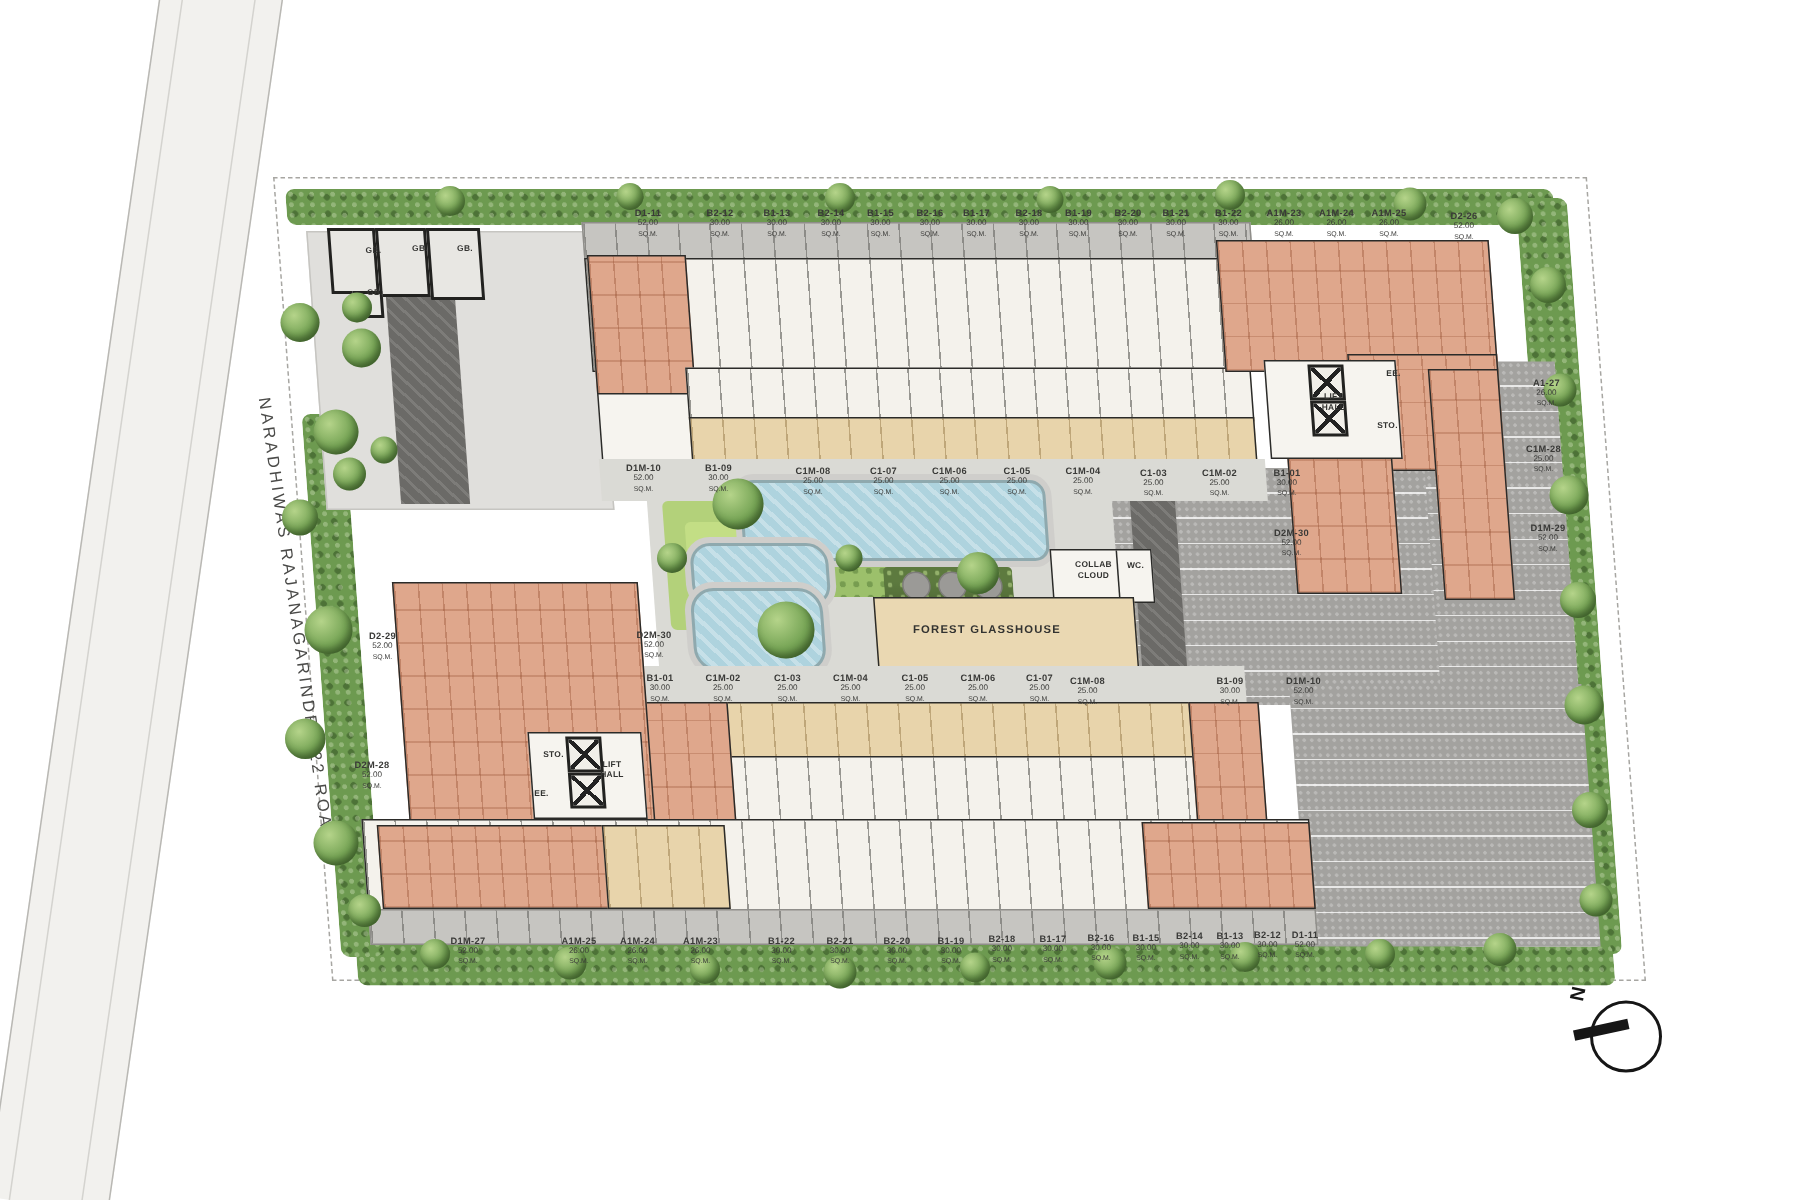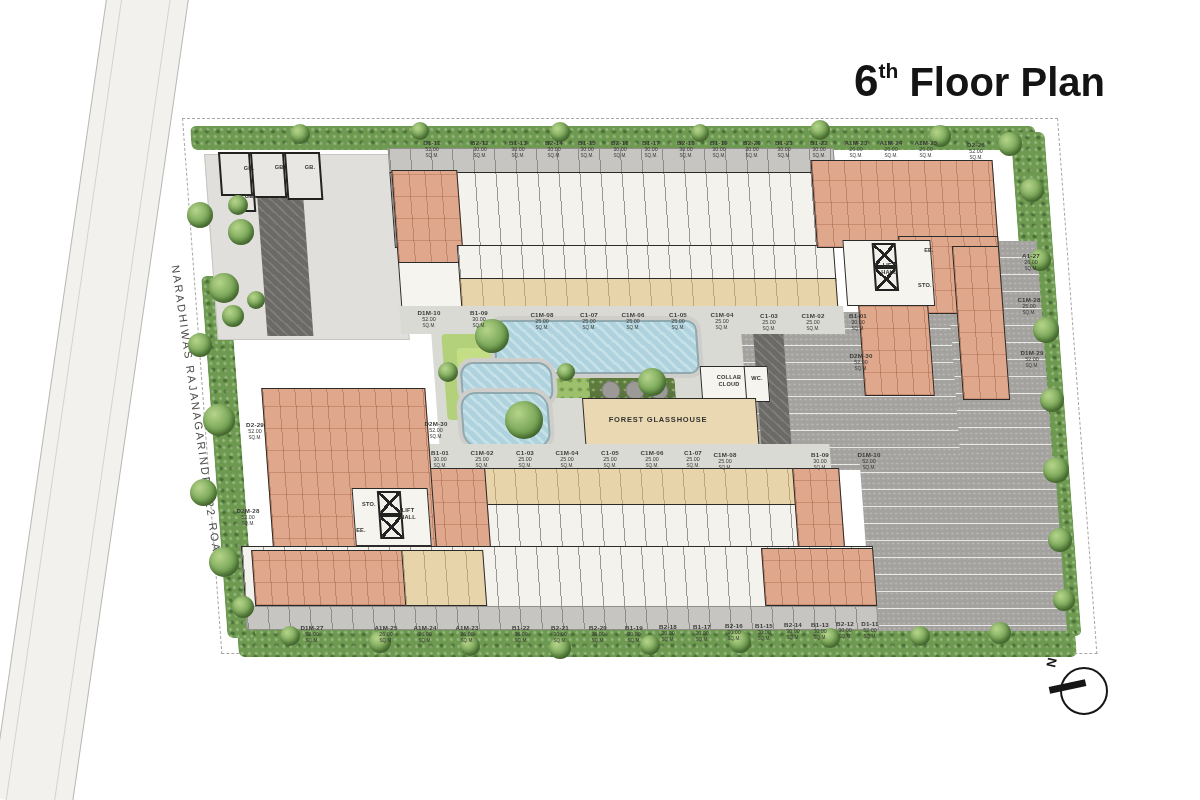--- a/index.html
+++ b/index.html
@@ -523,20 +523,19 @@
         <div class="uv">52.00</div>
         <div class="us">SQ.M.</div>
       </div>
       <div class="ulbl" style="left: 236px; top: 507px;">
         <div class="un">D2M-28</div>
         <div class="uv">52.00</div>
         <div class="us">SQ.M.</div>
       </div>
     </div>
 
-  <div class="title"><span class="n6">6</span><span class="sup">th</span><span class="rest"> Floor Plan</span></div>
 
 
   <div class="compass-circle"></div>
   <div class="compass-needle"></div>
   <div class="compass-n">N</div>
 
 </div>
 
 </body></html>

